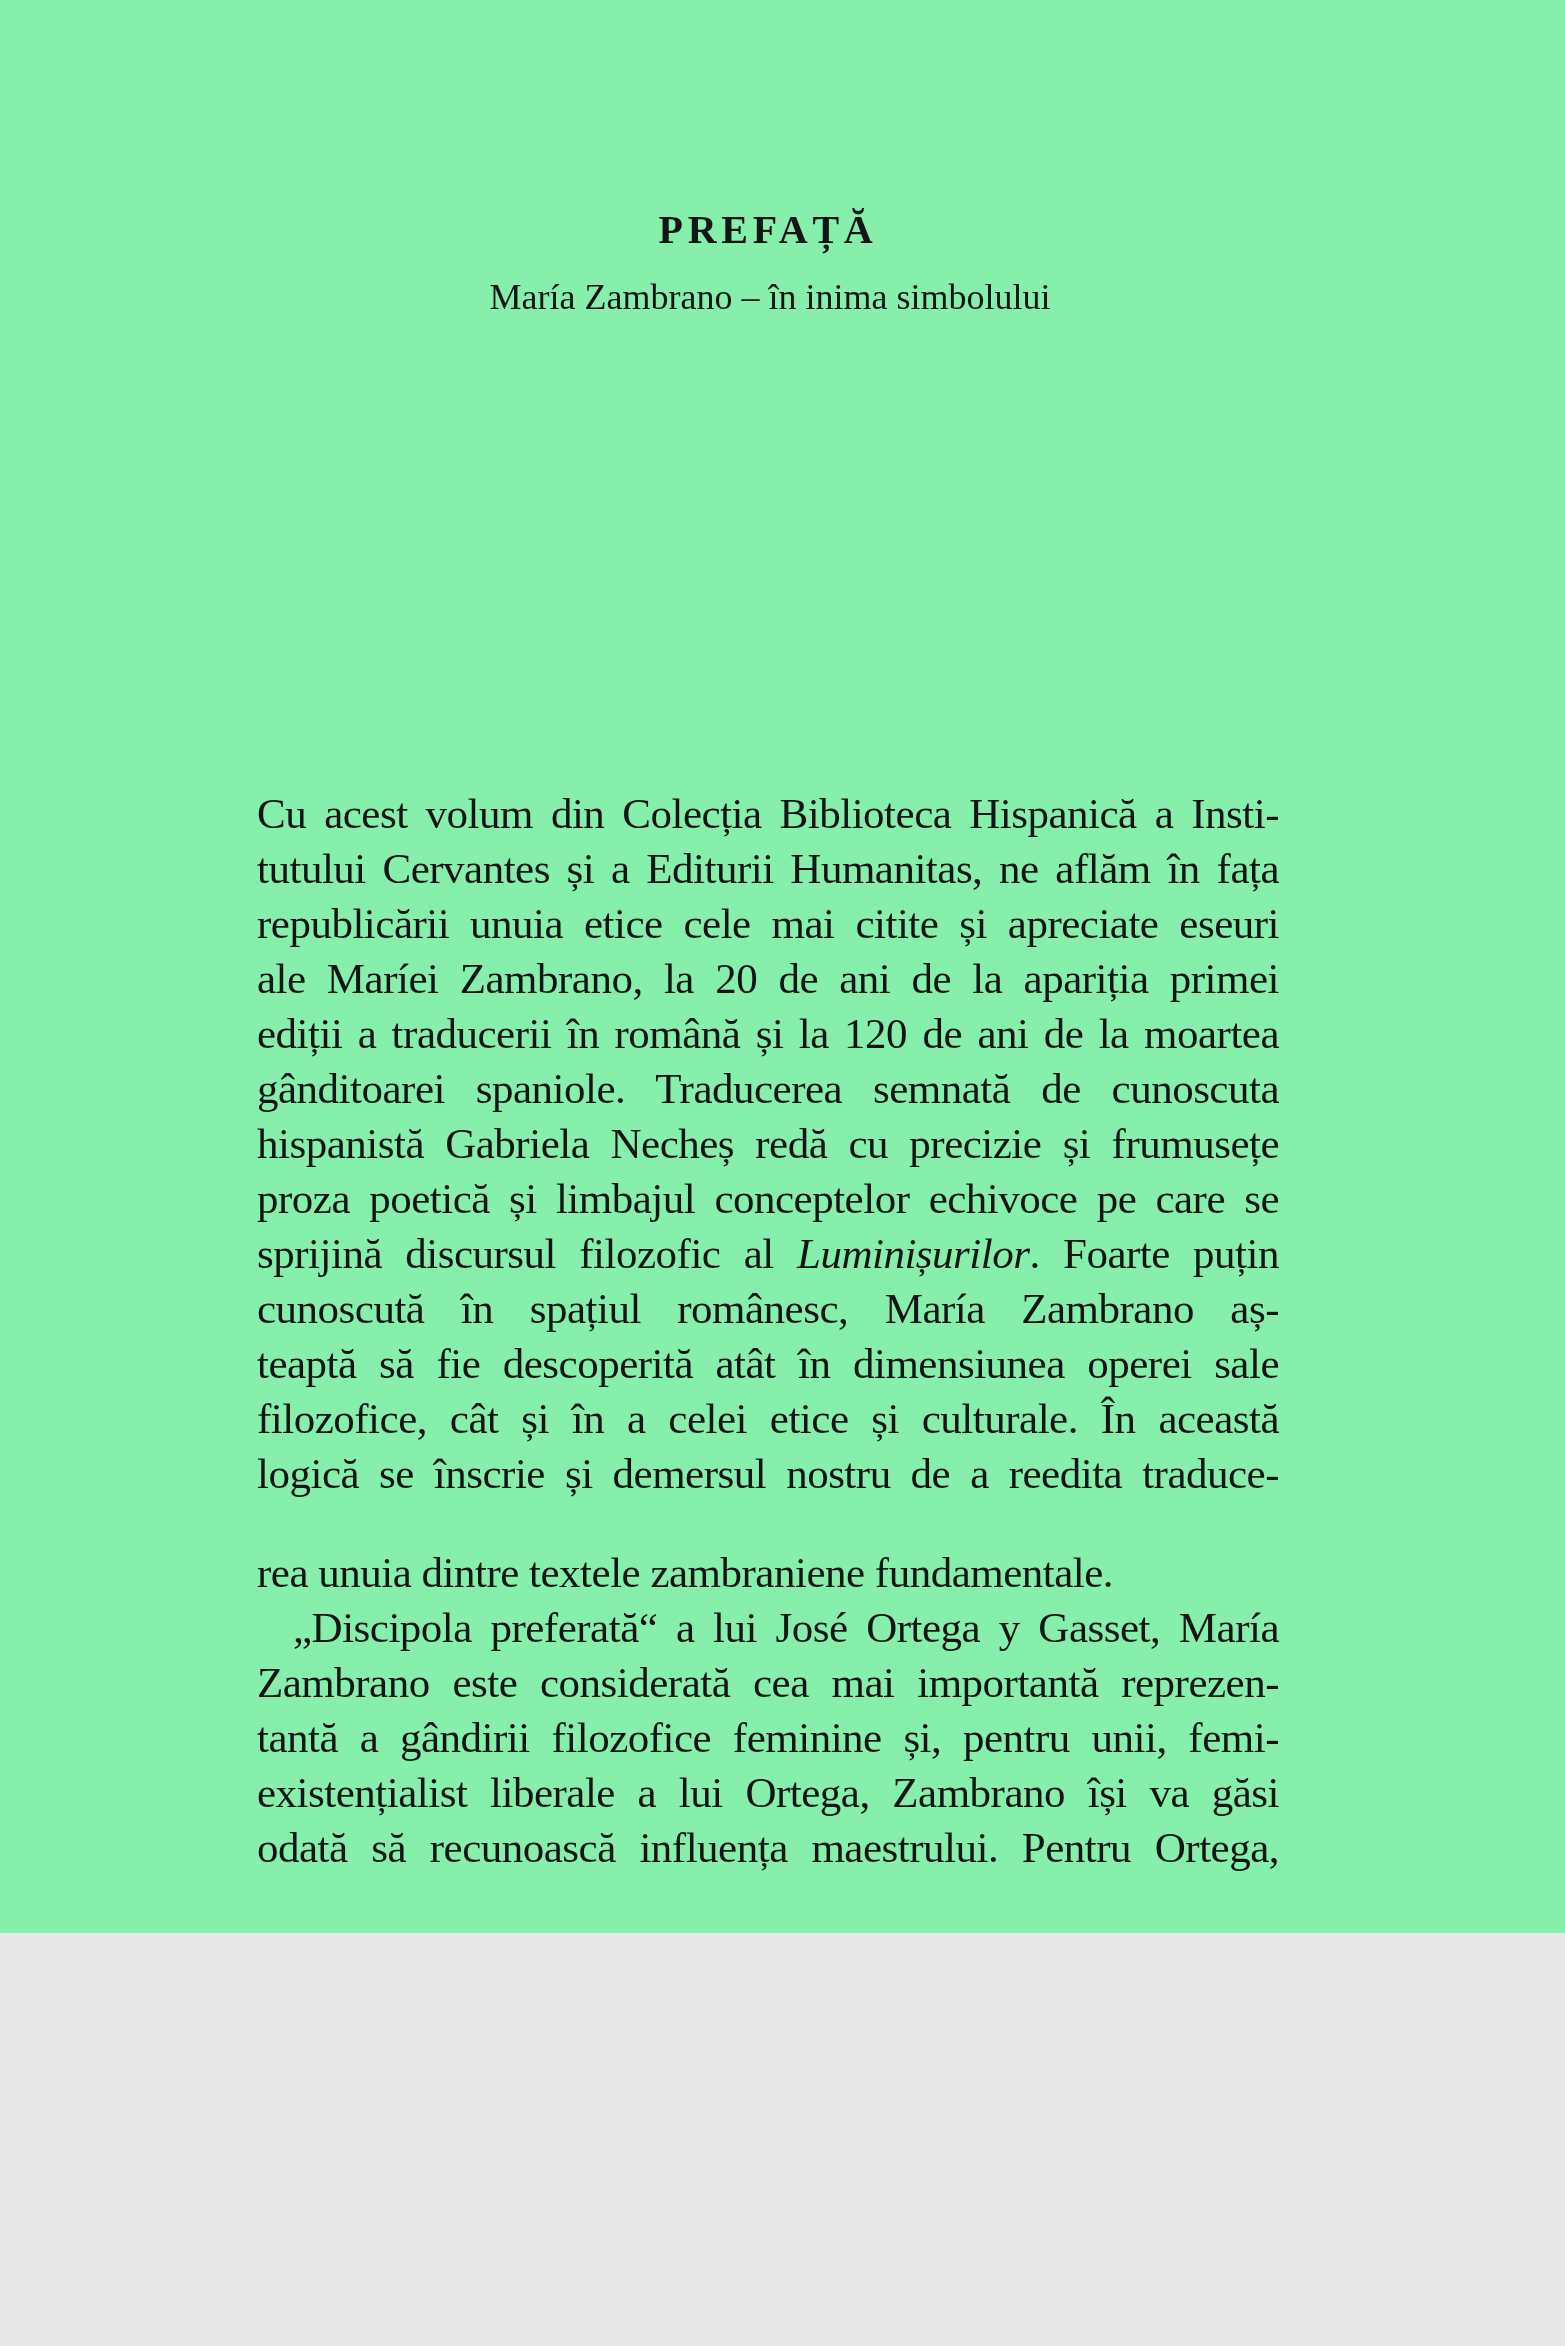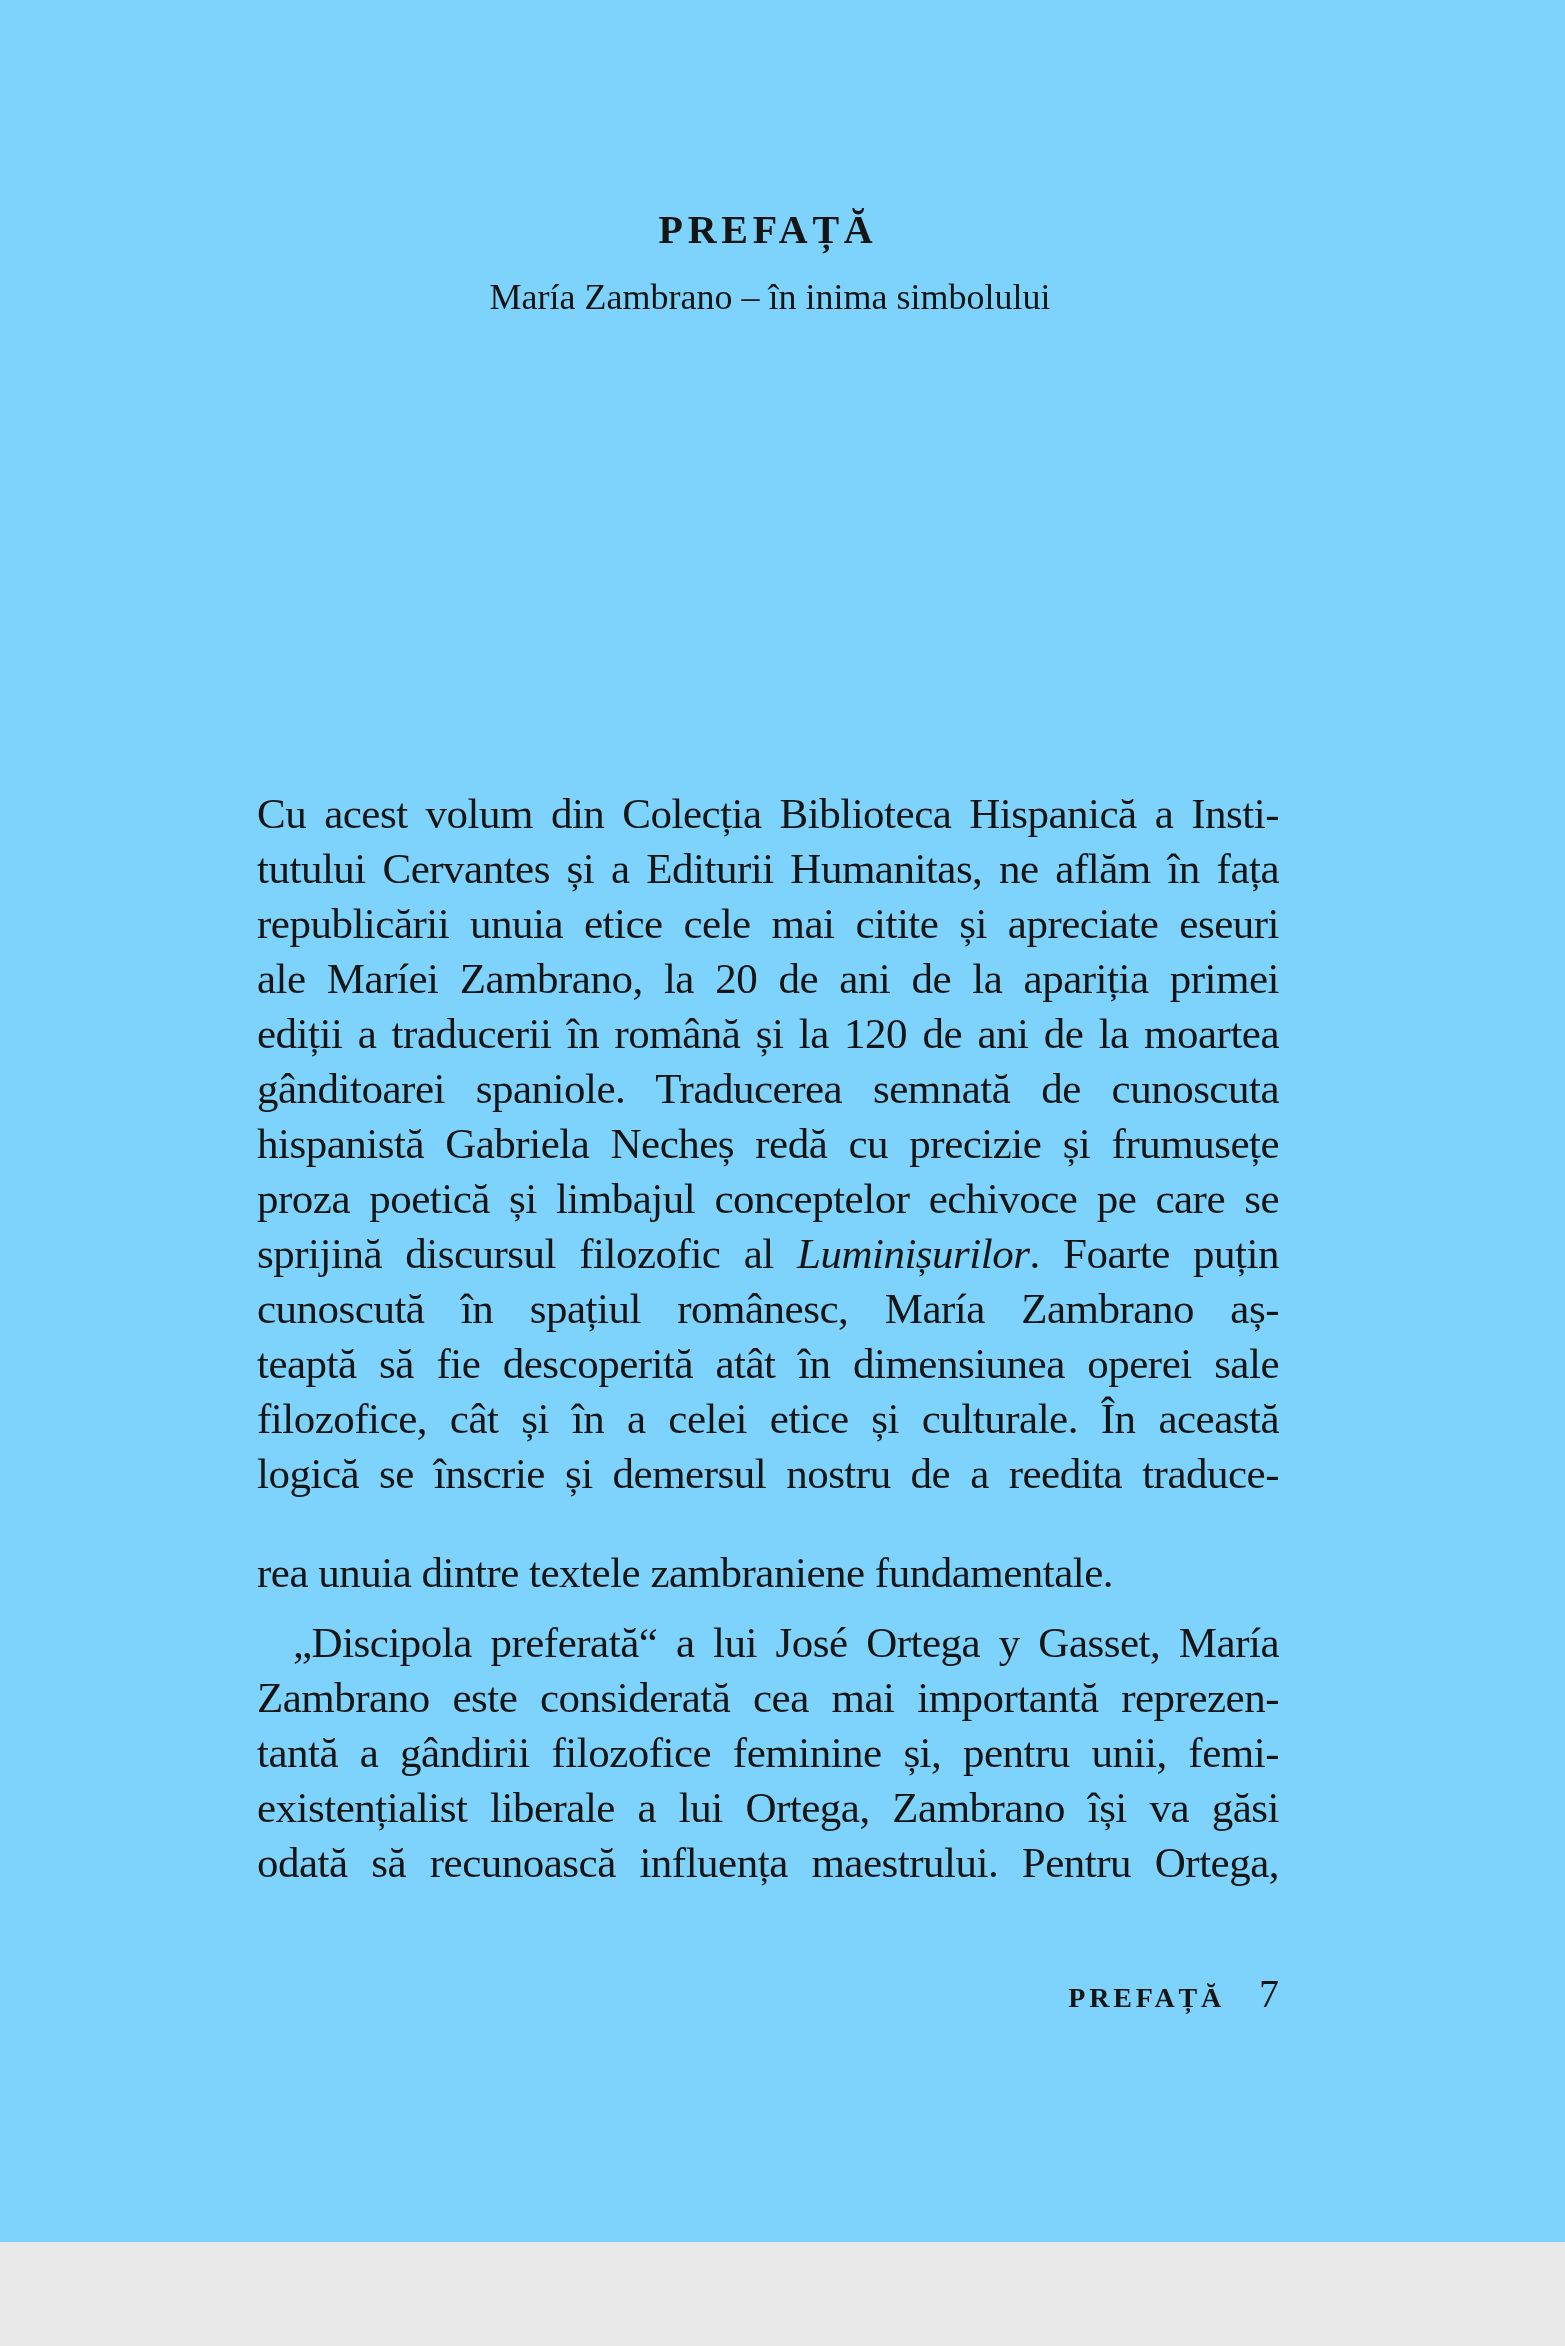--- a/index.html
+++ b/index.html
@@ -3,22 +3,22 @@
 <meta charset="utf-8">
 <style>
   html, body {
     margin: 0;
     padding: 0;
     background: #e8e8e8;
   }
   .page {
     position: relative;
     width: 1565px;
-    height: 2242px;
-    background: #7dd3fc;
+    height: 1933px;
+    background: #86efac;
     color: #151515;
     font-family: "Liberation Serif", serif;
     overflow: hidden;
   }
   .chapter-title {
     position: absolute;
     top: 210px;
     left: 257px;
     width: 1022px;
     text-align: center;
@@ -51,21 +51,20 @@
     white-space: normal;
     height: 55px;
     overflow: visible;
   }
   .line.para-end {
     text-align-last: left;
     margin-top: 44px;
   }
   .line.indent {
     padding-left: 36px;
-    margin-top: 15px;
   }
   .it {
     font-style: italic;
   }
   .running-footer {
     position: absolute;
     top: 1974px;
     left: 257px;
     width: 1022px;
     text-align: right;

